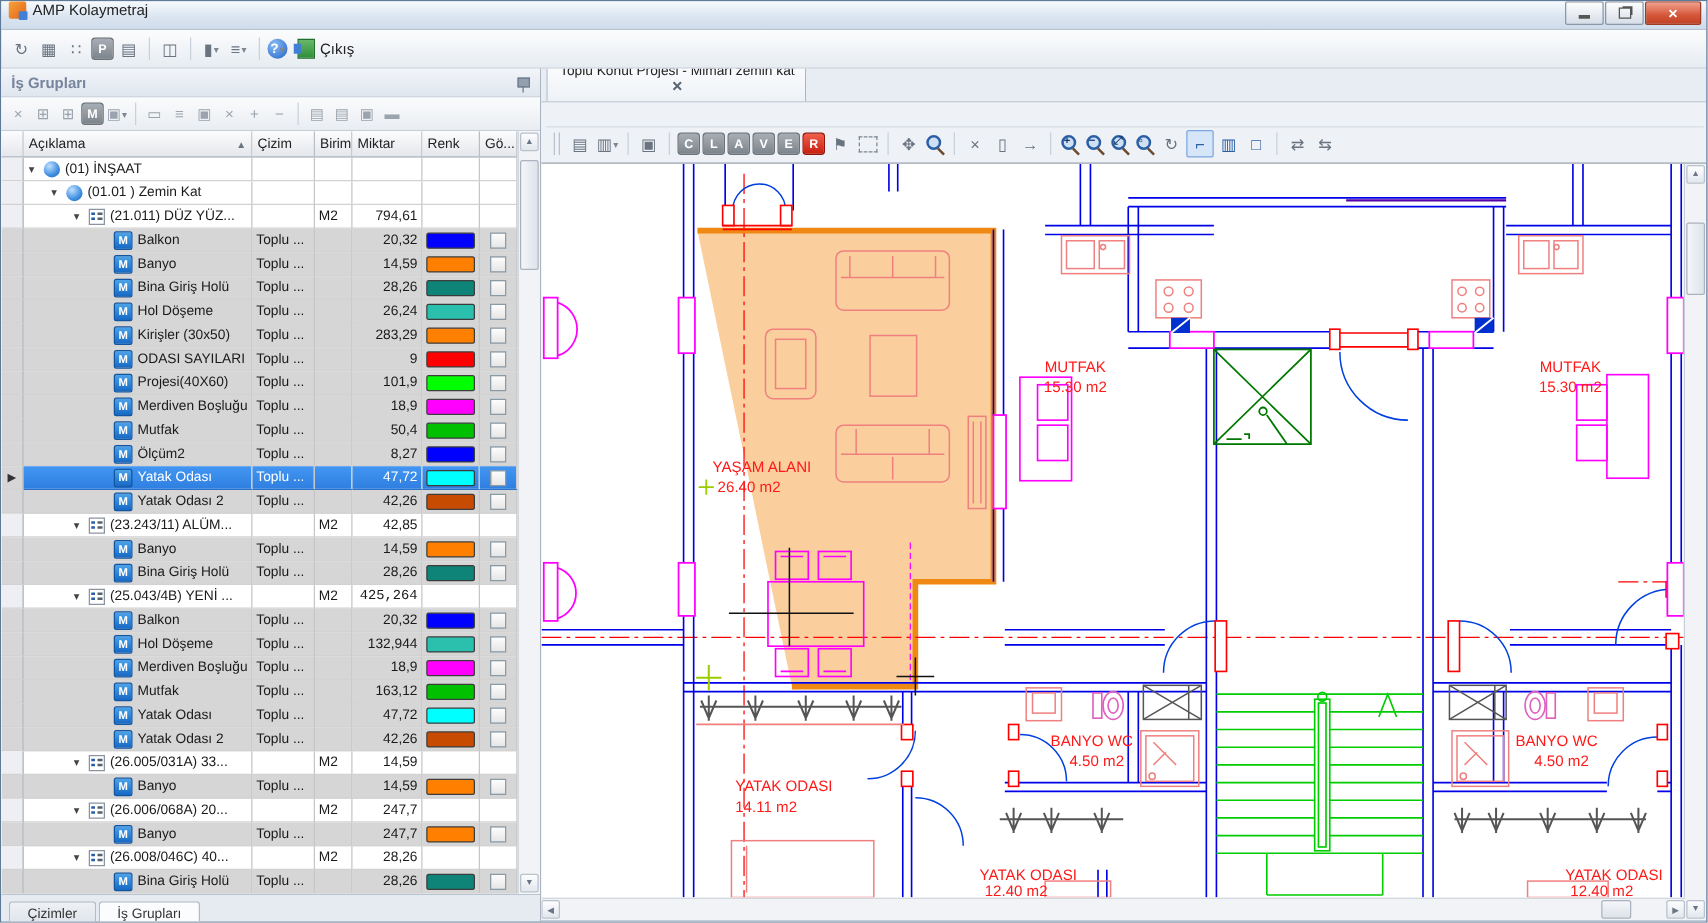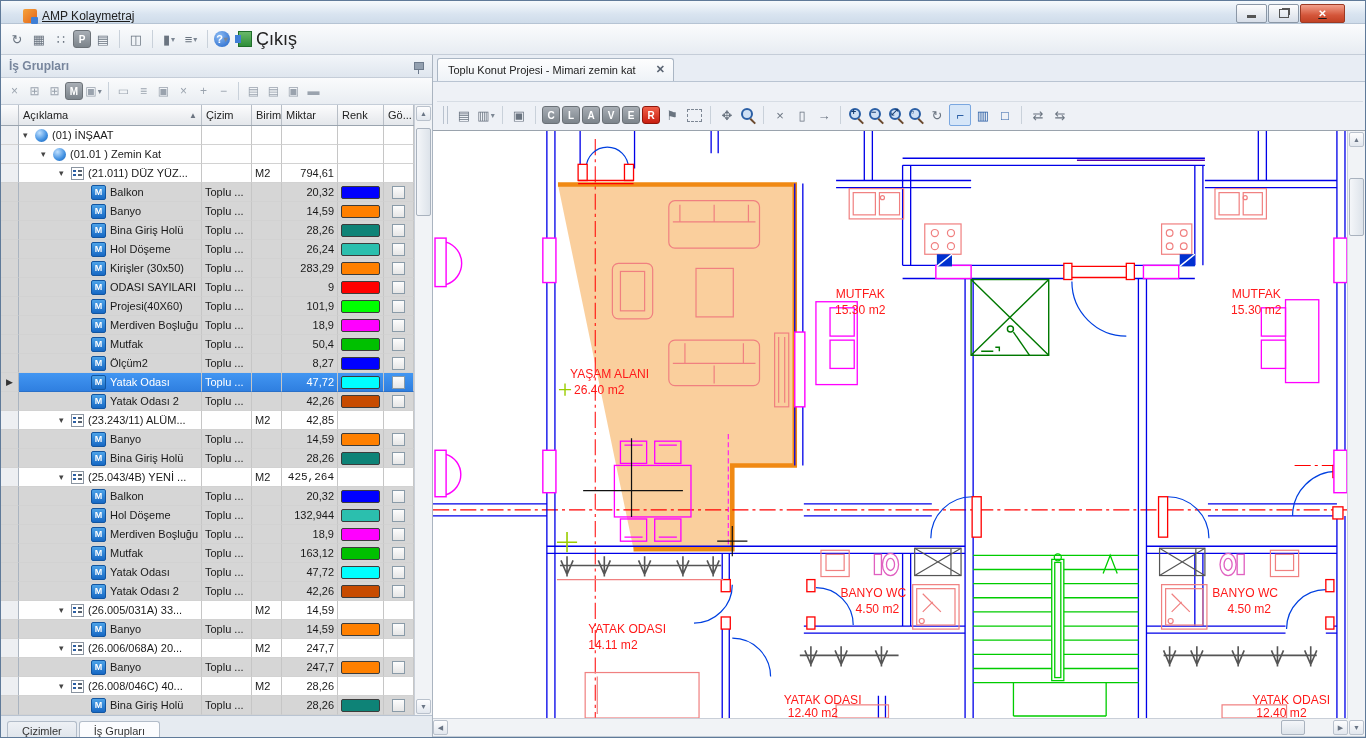--- a/index.html
+++ b/index.html
@@ -1,36 +1,36 @@
 <!DOCTYPE html>
 <html><head>
 <meta charset="utf-8">
 <style>
   html,body{margin:0;padding:0;background:#9aa5b1;font-family:"Liberation Sans",sans-serif;font-size:11px;color:#1a1a1a;}
   .window{position:relative;width:1366px;height:738px;background:#eef1f5;border:1px solid #5f7a99;box-sizing:border-box;overflow:hidden;}
   
-  .titlebar{height:22px;background:linear-gradient(#f6fafd,#d9e4f0 60%,#cfdcea);border-bottom:1px solid #b6c4d4;display:flex;align-items:flex-end;padding:0 20px;text-decoration:underline;}
+  .titlebar{height:22px;background:linear-gradient(#f6fafd,#d9e4f0 60%,#cfdcea);border-bottom:1px solid #b6c4d4;display:flex;align-items:flex-start;padding:0 4px;}
   .appicon{width:14px;height:14px;margin:0 5px 0 2px;position:relative;background:linear-gradient(135deg,#f6a23a,#e2641a);border-radius:2px;}
   .appicon::after{content:"";position:absolute;right:-1px;bottom:-1px;width:7px;height:7px;background:#3f7fd6;border-radius:1px;}
   .title-text{font-size:12px;color:#222;}
   .winbtns{margin-left:auto;display:flex;}
   .wbtn{width:29px;height:17px;margin-left:1px;border:1px solid #8b97a6;border-radius:2px;background:linear-gradient(#fdfdfd,#d7dee8);display:flex;align-items:center;justify-content:center;font-size:10px;color:#444;}
   .wbtn.close{width:43px;background:linear-gradient(#f2a08b,#d4563a 60%,#c24124);color:#fff;font-weight:bold;border-color:#9c3a23;}
   .wbtn .minbar{width:9px;height:3px;background:#555;margin-top:6px;}
   .wbtn .rest{width:8px;height:7px;border:1px solid #555;box-shadow:2px -2px 0 -1px #555;}
   
   .main-toolbar{height:30px;background:linear-gradient(#fbfcfd,#e7ecf2);border-bottom:1px solid #c5cdd8;display:flex;align-items:center;padding:0 6px;gap:2px;}
   .tbi{min-width:20px;height:20px;display:flex;align-items:center;justify-content:center;color:#6a7480;font-size:13px;border-radius:2px;}
   .tbsep{width:1px;height:18px;background:#c9d1da;margin:0 4px;}
   .dd{font-size:8px;color:#7d8794;margin-left:1px;}
   .help-ic{width:16px;height:16px;border-radius:50%;background:radial-gradient(circle at 35% 30%,#8cbcf4,#1e62c8);color:#fff;font-weight:bold;font-size:11px;display:flex;align-items:center;justify-content:center;}
   .door-ic{width:12px;height:14px;background:linear-gradient(#69b86a,#2e8f3a);border:1px solid #1f6e2a;position:relative;margin-right:4px;}
   .door-ic::after{content:"";position:absolute;left:-4px;top:3px;width:6px;height:8px;background:#3f7fd6;}
   .exit-btn{display:flex;align-items:center;padding:2px 6px;border-radius:2px;}
-  .exit-label{font-size:18px;color:#222;}
+  .exit-label{font-size:12px;color:#222;}
   
   .content{display:flex;height:686px;}
   .left-panel{width:432px;background:#f4f6f9;border-right:1px solid #aab4c0;display:flex;flex-direction:column;box-sizing:border-box;}
   .panel-header{height:22px;background:linear-gradient(#f2f5f9,#dfe6ee);border-bottom:1px solid #c5cdd8;display:flex;align-items:center;padding:0 8px;}
   .panel-title{color:#77859c;font-weight:bold;font-size:12px;}
   .pin{margin-left:auto;position:relative;width:8px;height:6px;background:#93a0b0;border:1px solid #6d7a8c;}
   .pin::after{content:"";position:absolute;left:3px;top:6px;width:1px;height:5px;background:#6d7a8c;}
   .panel-toolbar{height:26px;background:linear-gradient(#fafbfc,#e9edf2);border-bottom:1px solid #c5cdd8;display:flex;align-items:center;padding:0 4px;gap:1px;}
   .pti{min-width:19px;height:19px;display:flex;align-items:center;justify-content:center;color:#9aa3ae;font-size:12px;}
   
@@ -60,21 +60,21 @@
   .sarrow{width:15px;height:15px;display:flex;align-items:center;justify-content:center;font-size:7px;color:#6a7585;background:linear-gradient(#fdfdfe,#e2e7ee);border:1px solid #b9c1cc;border-radius:2px;margin:1px 0;box-sizing:border-box;}
   .vtrack{flex:1;width:15px;position:relative;}
   .vthumb{position:absolute;left:0;width:15px;background:linear-gradient(90deg,#f4f6f9,#dde3ea);border:1px solid #a9b2be;border-radius:2px;box-sizing:border-box;}
   
   .btabs{height:25px;background:#e6ebf1;border-top:1px solid #b9c4d2;display:flex;align-items:flex-end;padding-left:6px;gap:2px;}
   .btab{padding:3px 14px 4px;border:1px solid #b2bcc9;border-bottom:none;background:linear-gradient(#eef1f5,#dde3ea);border-radius:3px 3px 0 0;color:#333;}
   .btab.active{background:#fbfcfe;font-weight:normal;}
   
   .right-panel{flex:1;display:flex;flex-direction:column;background:#eef1f6;overflow:hidden;}
   .tabbar{height:26px;background:#e8edf4;border-bottom:1px solid #b9c4d2;display:flex;align-items:flex-end;padding-left:4px;}
-  .dtab{display:flex;align-items:center;gap:20px;padding:4px 8px 5px 10px;background:linear-gradient(#fdfdfe,#eef2f7);border:1px solid #aab6c4;border-bottom:none;border-radius:3px 3px 0 0;font-size:11px;color:#222;}
+  .dtab{display:flex;align-items:center;gap:0;padding:4px 8px 5px 10px;background:linear-gradient(#fdfdfe,#eef2f7);border:1px solid #aab6c4;border-bottom:none;border-radius:3px 3px 0 0;font-size:11px;color:#222;flex-direction:column;}
   .dtab .x{color:#5a6472;font-weight:bold;font-size:11px;}
   .cad-toolbar{height:46px;display:flex;align-items:flex-end;padding:0 2px 2px 4px;background:#eef1f6;}
   .cadrow{display:flex;align-items:center;gap:2px;height:26px;border-top:1px solid #d7dde5;padding-left:6px;flex:1;}
   .grip{width:3px;height:18px;border-left:1px solid #b9c2ce;border-right:1px solid #b9c2ce;margin-right:4px;}
   .cadi{min-width:20px;height:20px;display:flex;align-items:center;justify-content:center;color:#6a7480;font-size:13px;border-radius:2px;}
   .cadi.blue{color:#2b5fa5;}
   .cadi.active{border:1px solid #7aa7e0;background:#d6e6f8;color:#2b5fa5;}
   .chip{width:16px;height:16px;background:linear-gradient(#a8aeb5,#7c848b);border:1px solid #6b7177;border-radius:3px;color:#fff;font-weight:bold;font-size:10px;display:flex;align-items:center;justify-content:center;}
   .chip.red{background:linear-gradient(#f0604a,#c81e10);border-color:#8f150a;}
   .dashbox{width:13px;height:11px;border:1px dashed #7d8794;}

